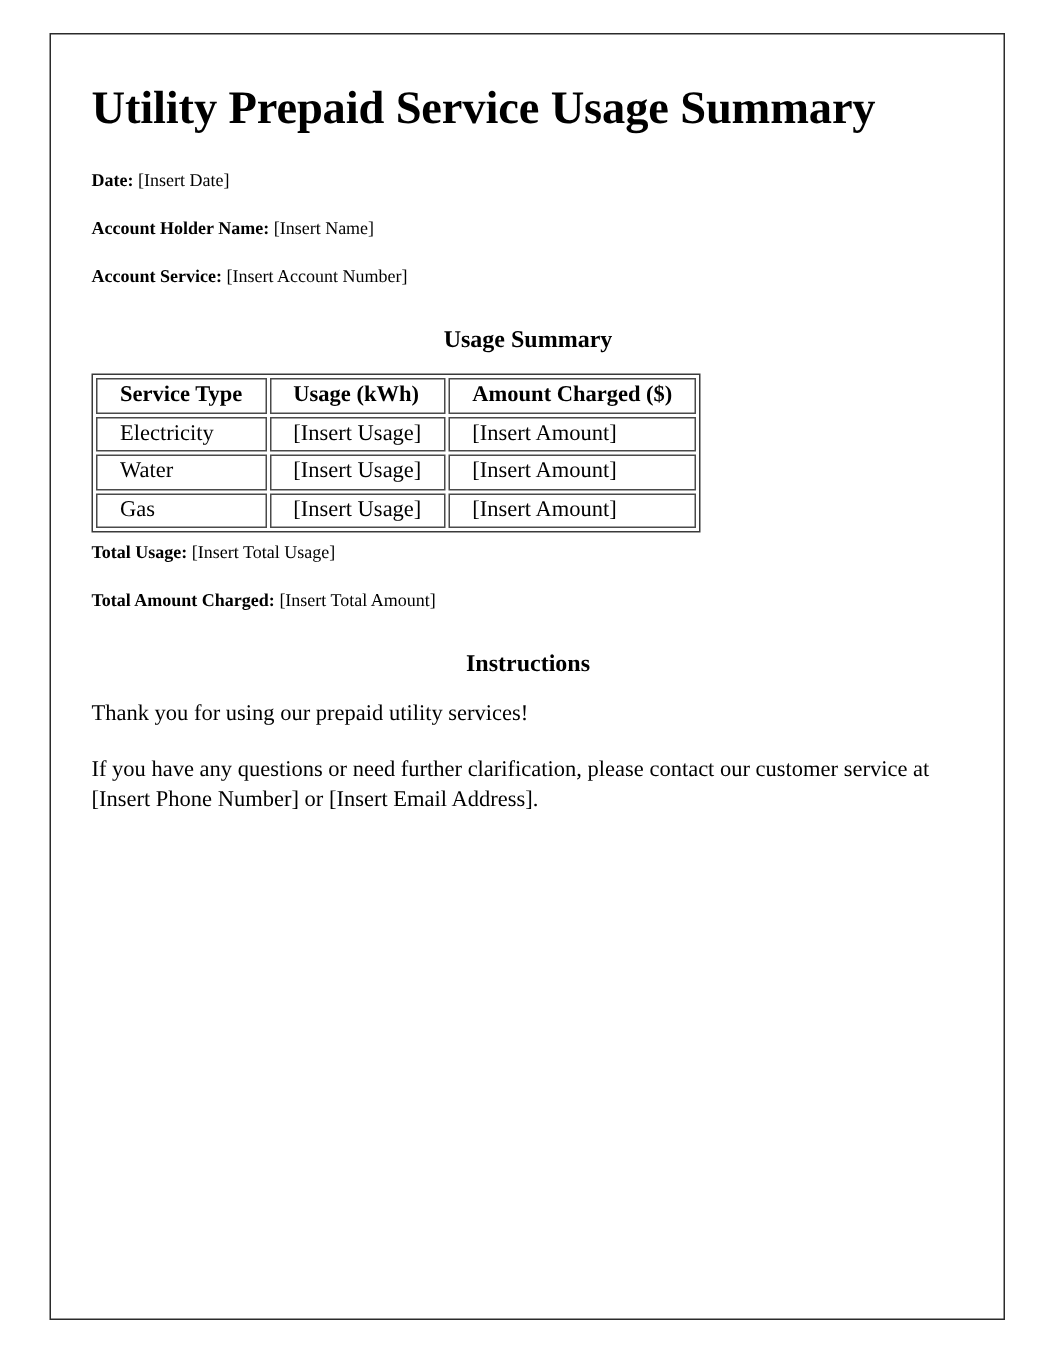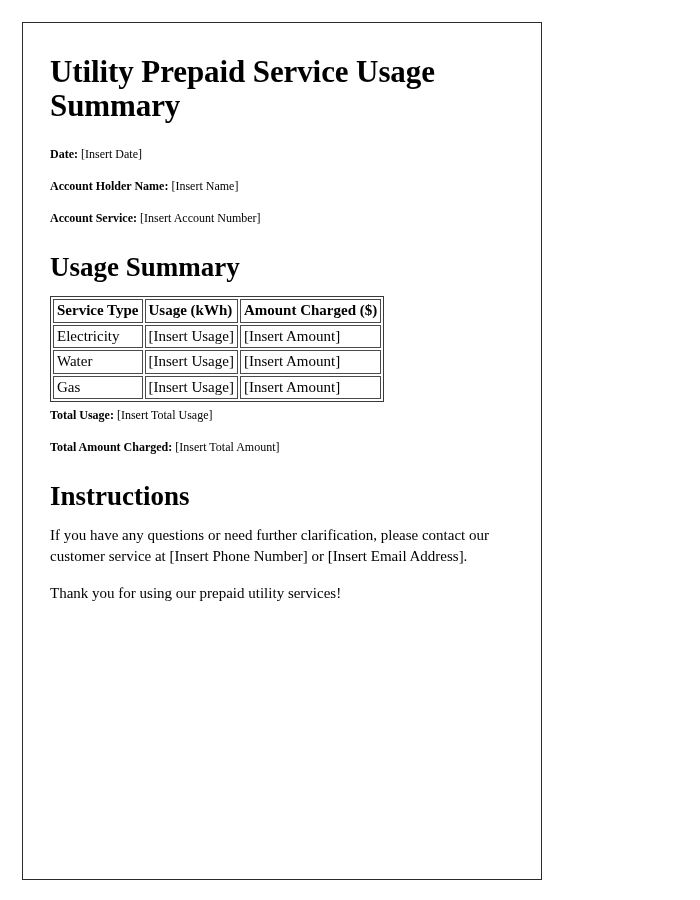--- a/index.html
+++ b/index.html
@@ -10,46 +10,47 @@
   body {
     width: 700px;
     height: 900px;
     font-family: "Liberation Serif", "DejaVu Serif", serif;
     color: #000000;
     overflow: hidden;
   }
 
   .page {
     position: absolute;
-    left: 22px;
+    left: 33px;
     top: 22px;
-    width: 520px;
+    width: 637px;
     height: 858px;
     border: 1.5px solid #2b2b2b;
     box-sizing: border-box;
     background: #ffffff;
   }
 
   .page-inner {
     padding: 22px 26px 0 27px;
   }
 
   h1.doc-title {
     font-size: 31px;
     font-weight: bold;
     margin: 10px 0 24px 0;
     line-height: 1.1;
     letter-spacing: -0.1px;
   }
 
   h2.section-heading {
-    font-size: 27px;
+    font-size: 16px;
     font-weight: bold;
     margin: 26px 0 13px 0;
     line-height: 1.15;
+    text-align: center;
   }
 
   p.field-line {
     font-size: 12px;
     margin: 0 0 17px 0;
     line-height: 1.25;
   }
 
   p.field-line .field-label {
     font-weight: bold;
@@ -66,21 +67,21 @@
     border: 1.5px solid #3a3a3a;
     border-collapse: separate;
     border-spacing: 2px;
     margin: 0 0 6px 0;
     font-size: 15px;
   }
 
   table.usage-table th,
   table.usage-table td {
     border: 1.2px solid #4a4a4a;
-    padding: 1px 3px;
+    padding: 1px 15px;
     text-align: left;
     vertical-align: middle;
     line-height: 1.3;
     height: 19px;
     white-space: nowrap;
   }
 
   table.usage-table th {
     font-weight: bold;
   }
@@ -147,18 +148,18 @@
       <span class="field-value">[Insert Total Usage]</span>
     </p>
 
     <p class="field-line">
       <span class="field-label">Total Amount Charged:</span>
       <span class="field-value">[Insert Total Amount]</span>
     </p>
 
     <h2 class="section-heading">Instructions</h2>
 
+    <p class="body-text">Thank you for using our prepaid utility services!</p>
+
     <p class="body-text">If you have any questions or need further clarification, please contact our customer service at [Insert Phone Number] or [Insert Email Address].</p>
-
-    <p class="body-text">Thank you for using our prepaid utility services!</p>
 
   </div>
 </div>
 
 </body></html>

